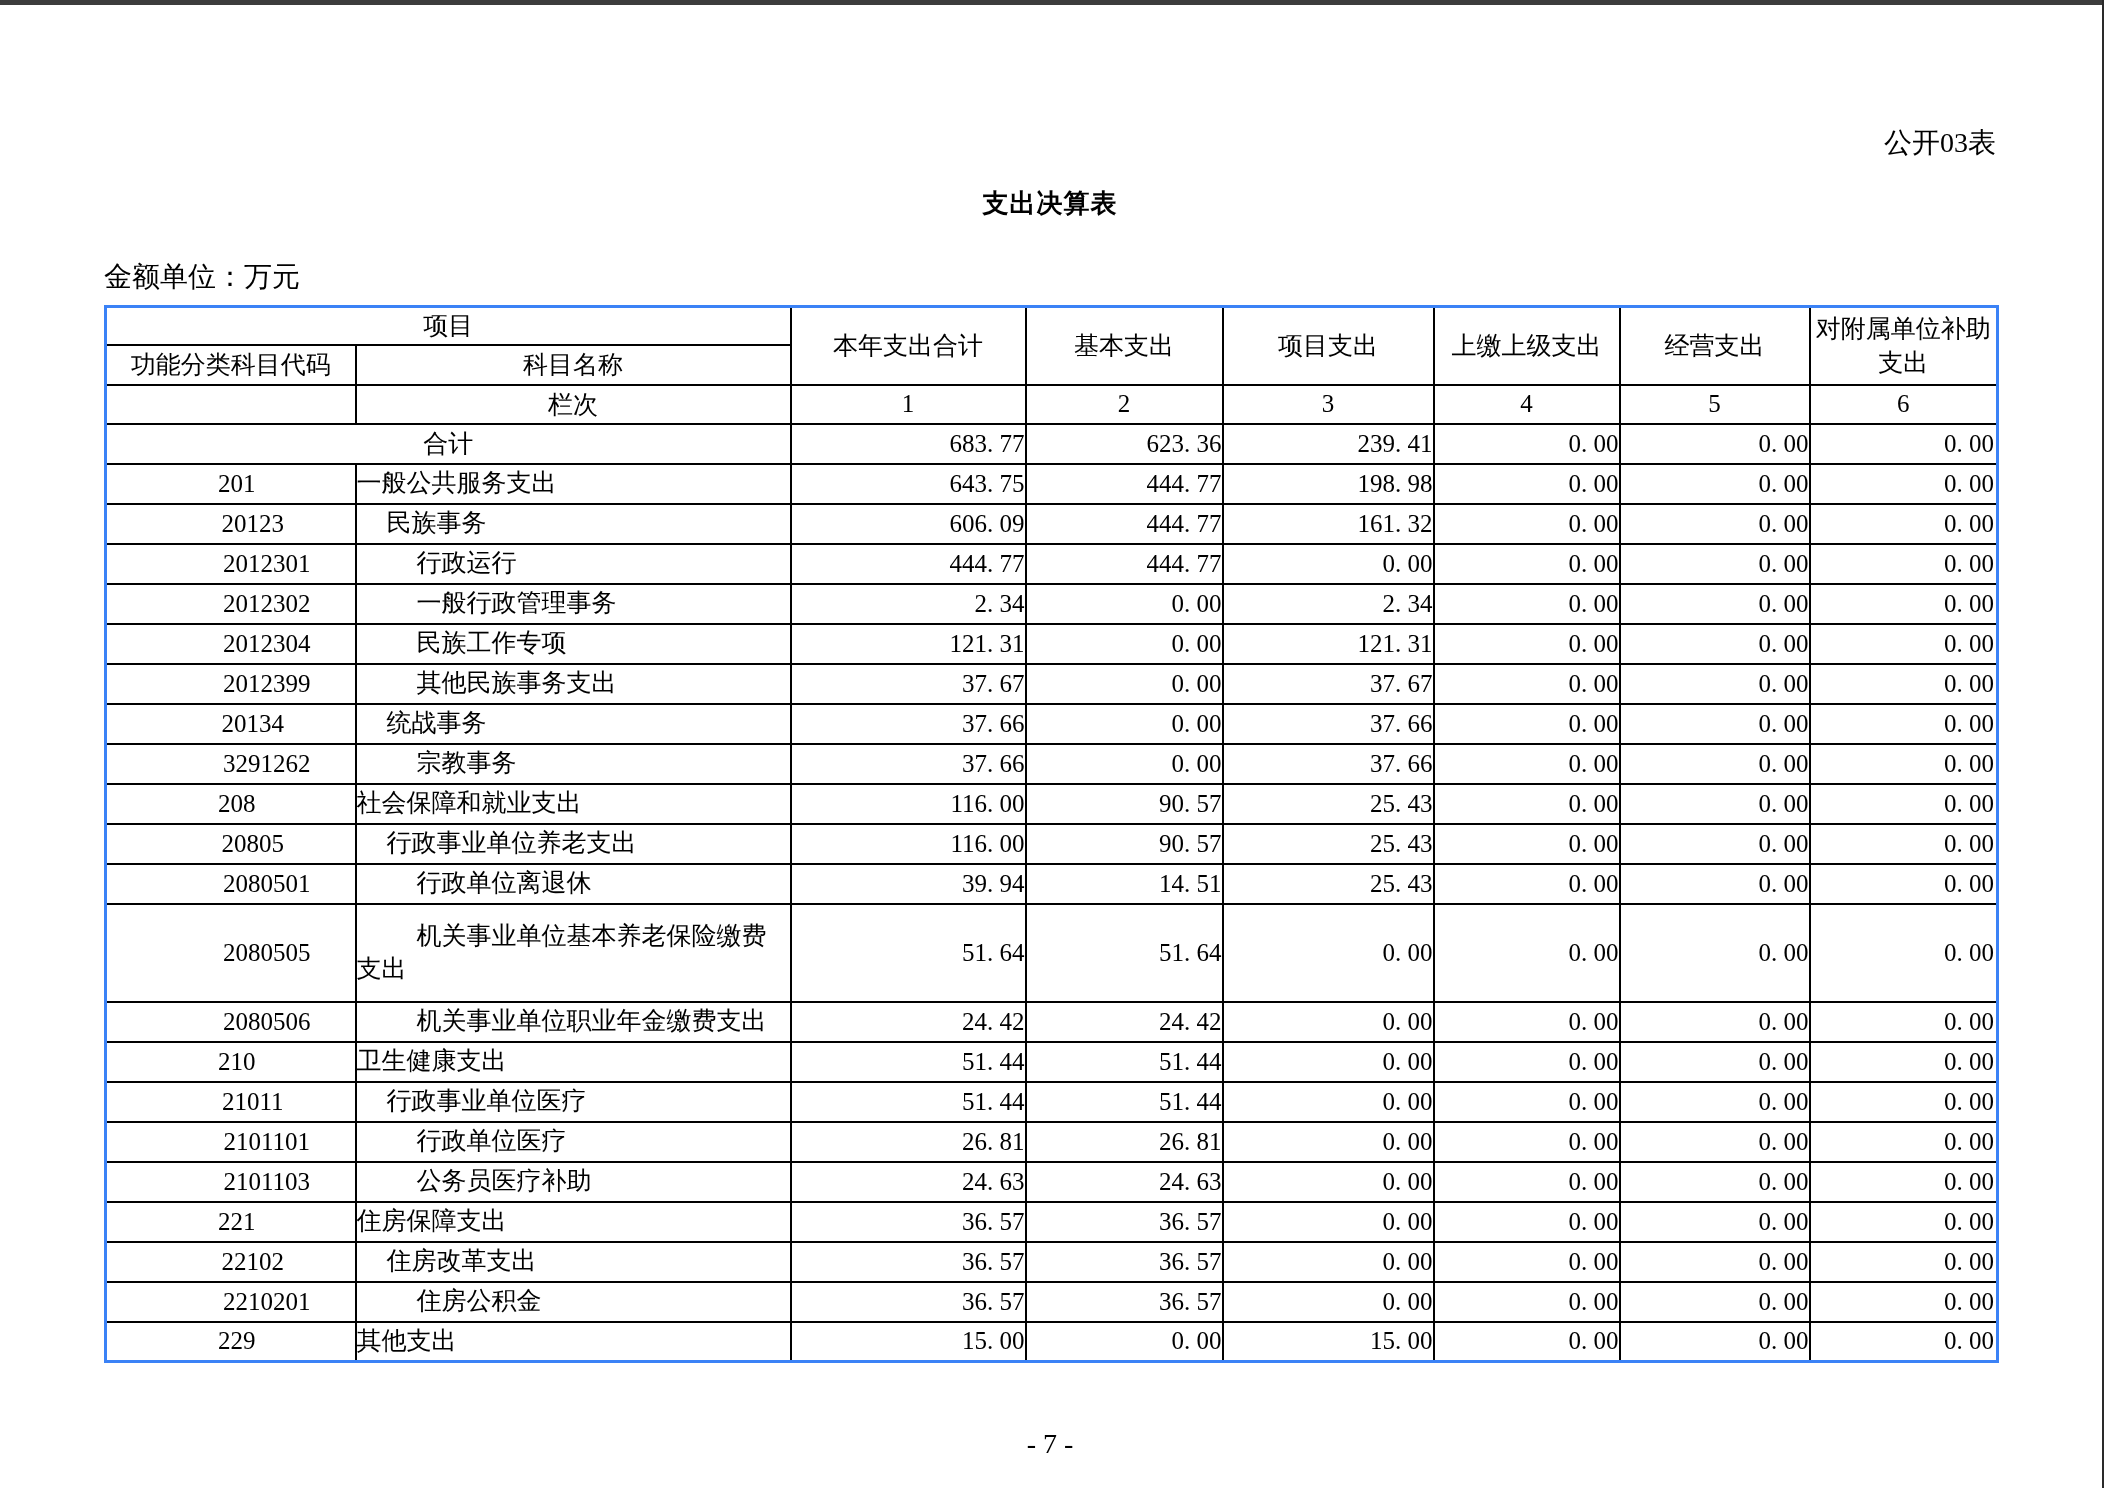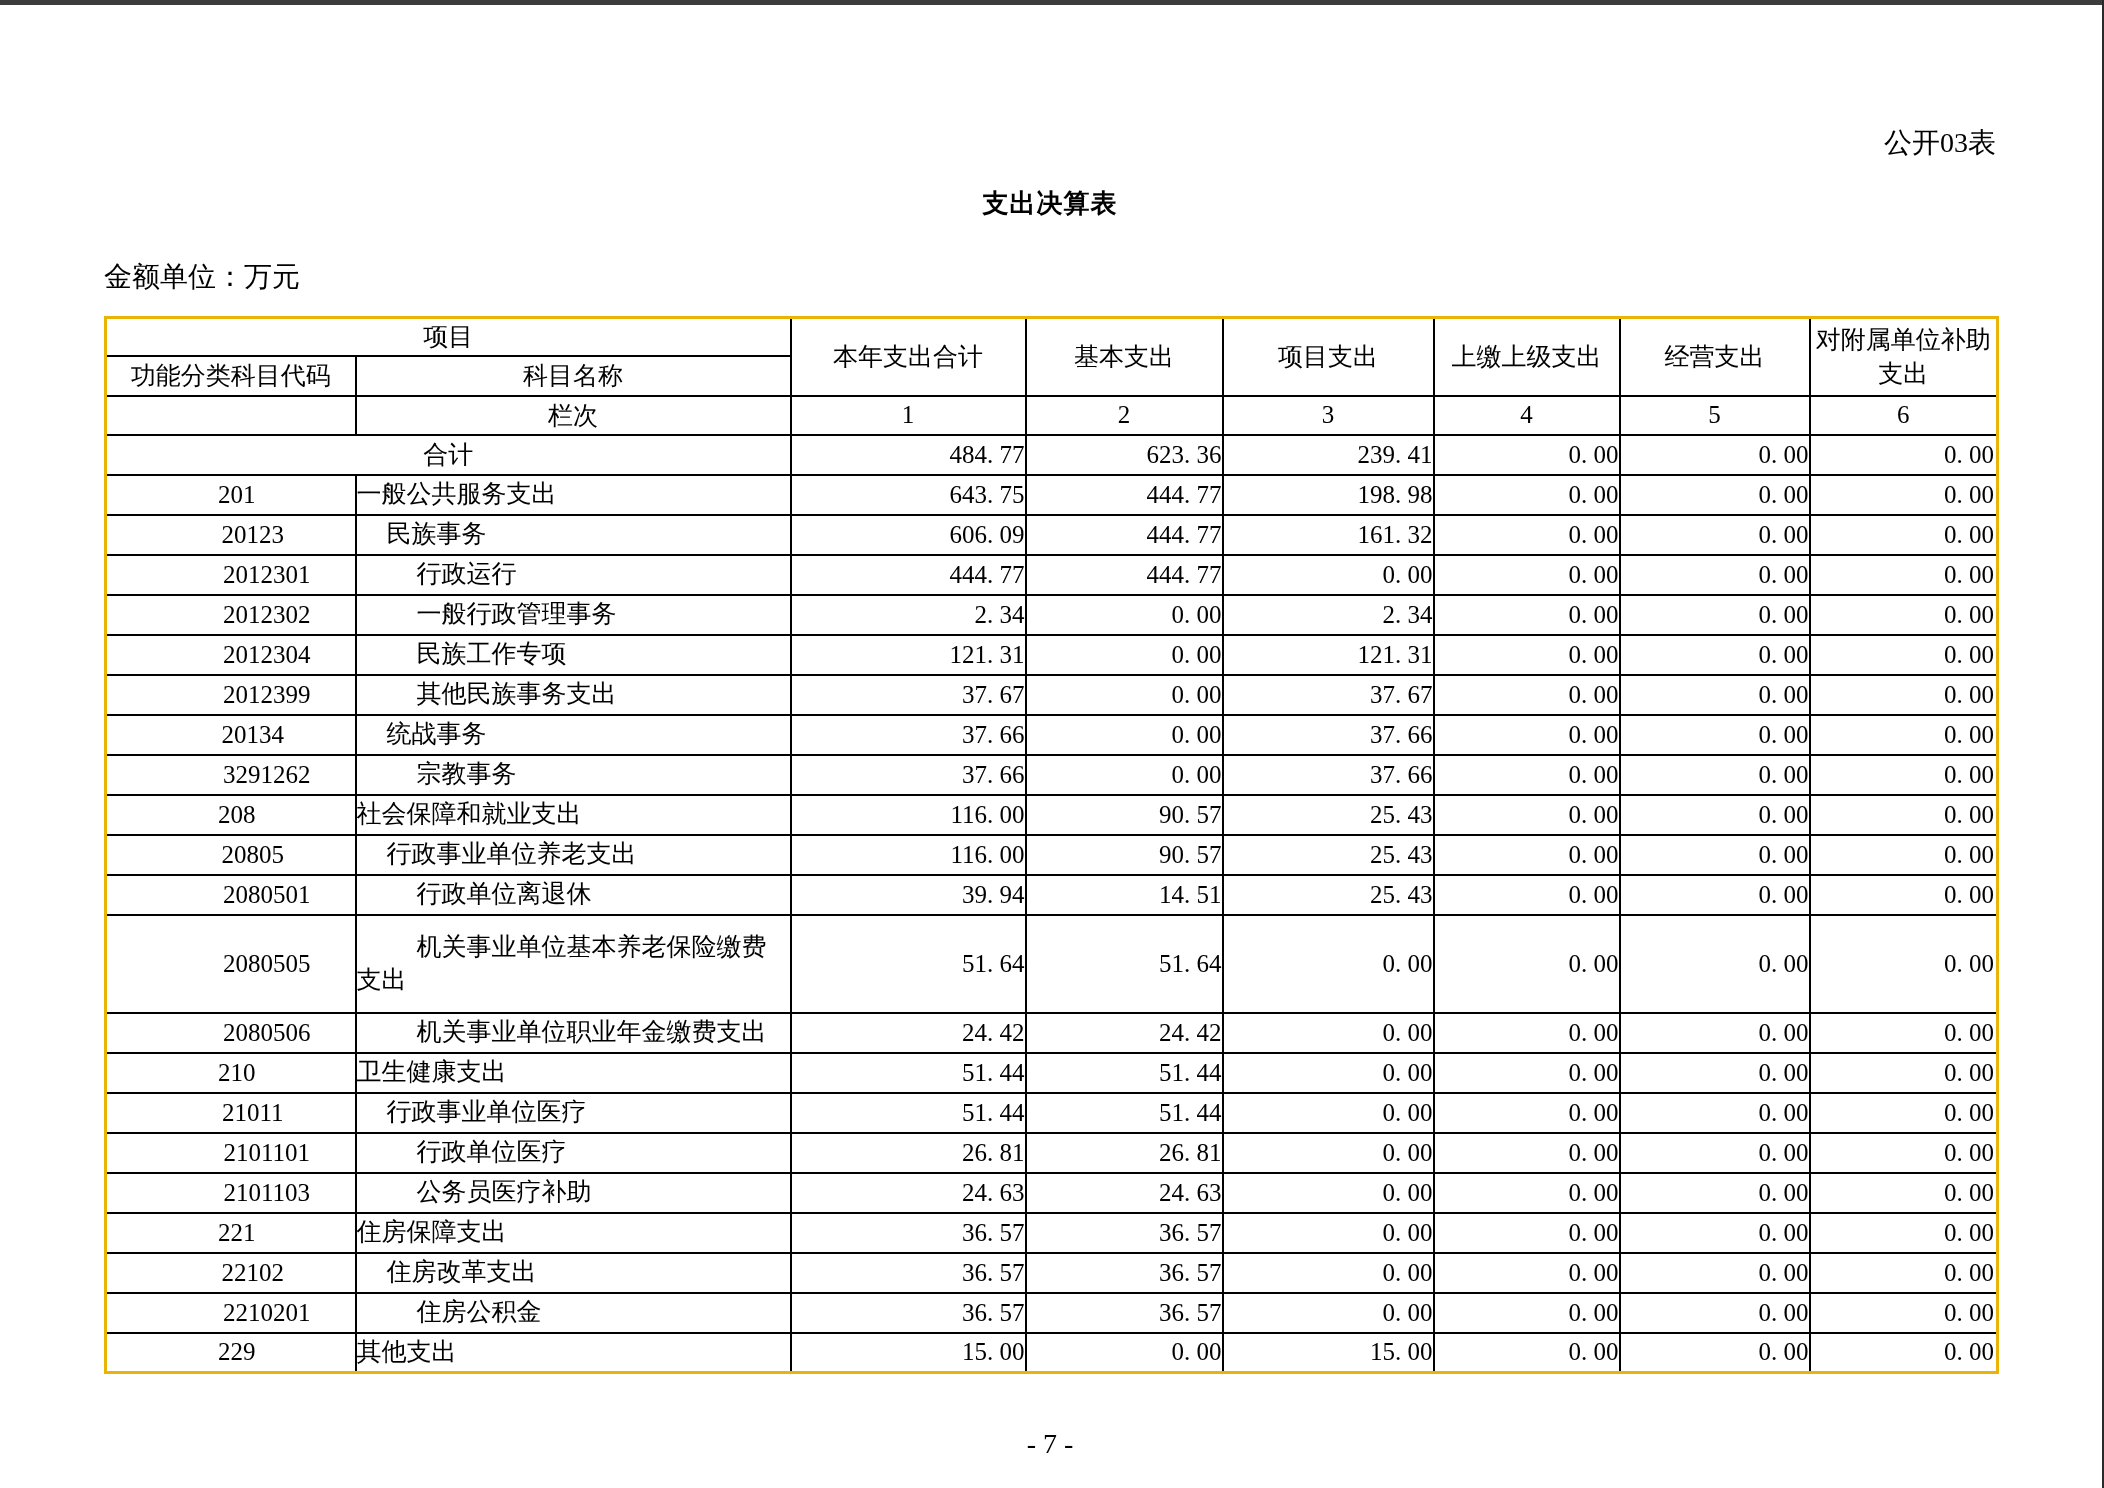--- a/index.html
+++ b/index.html
@@ -10,21 +10,21 @@
   }
   .top-edge{position:absolute;left:0;top:0;width:2104px;height:5px;background:#3c3c3c;}
   .right-edge{position:absolute;right:0;top:0;width:2px;height:1488px;background:#2a2a2a;}
   .corner-label{position:absolute;left:104px;top:124px;width:1892px;text-align:right;font-size:28px;}
   .page-title{position:absolute;left:104px;top:186px;width:1892px;text-align:center;
     font-size:26px;font-weight:bold;letter-spacing:1px;}
   .meta-row{position:absolute;left:104px;top:258px;width:1892px;display:flex;
     justify-content:space-between;font-size:28px;}
   table.fin{
     position:absolute;left:104px;top:305px;width:1892px;
-    border-collapse:collapse;table-layout:fixed;border:3px solid #eab308;margin-top:11px;
+    border-collapse:collapse;table-layout:fixed;border:3px solid #3b82f6;
   }
   table.fin td,table.fin th{
     border:2px solid #000;font-weight:normal;font-size:25px;
     padding:0;overflow:hidden;vertical-align:middle;
   }
   .hdr{text-align:center;font-size:24px;line-height:1.35;}
   tr.h1{height:38px;}
   tr.h2{height:40px;}
   tr.h3{height:39px;}
   tbody tr{height:40px;}
@@ -91,21 +91,21 @@
         <td class="lanci">2</td>
         <td class="lanci">3</td>
         <td class="lanci">4</td>
         <td class="lanci">5</td>
         <td class="lanci">6</td>
       </tr>
     </thead>
     <tbody>
         <tr>
           <td colspan="2" class="total-cell">合计</td>
-          <td class="num">484. 77</td>
+          <td class="num">683. 77</td>
           <td class="num">623. 36</td>
           <td class="num">239. 41</td>
           <td class="num">0. 00</td>
           <td class="num">0. 00</td>
           <td class="num">0. 00</td>
         </tr>
         <tr>
           <td class="code lv0">201</td>
           <td class="name lv0">一般公共服务支出</td>
           <td class="num">643. 75</td>

